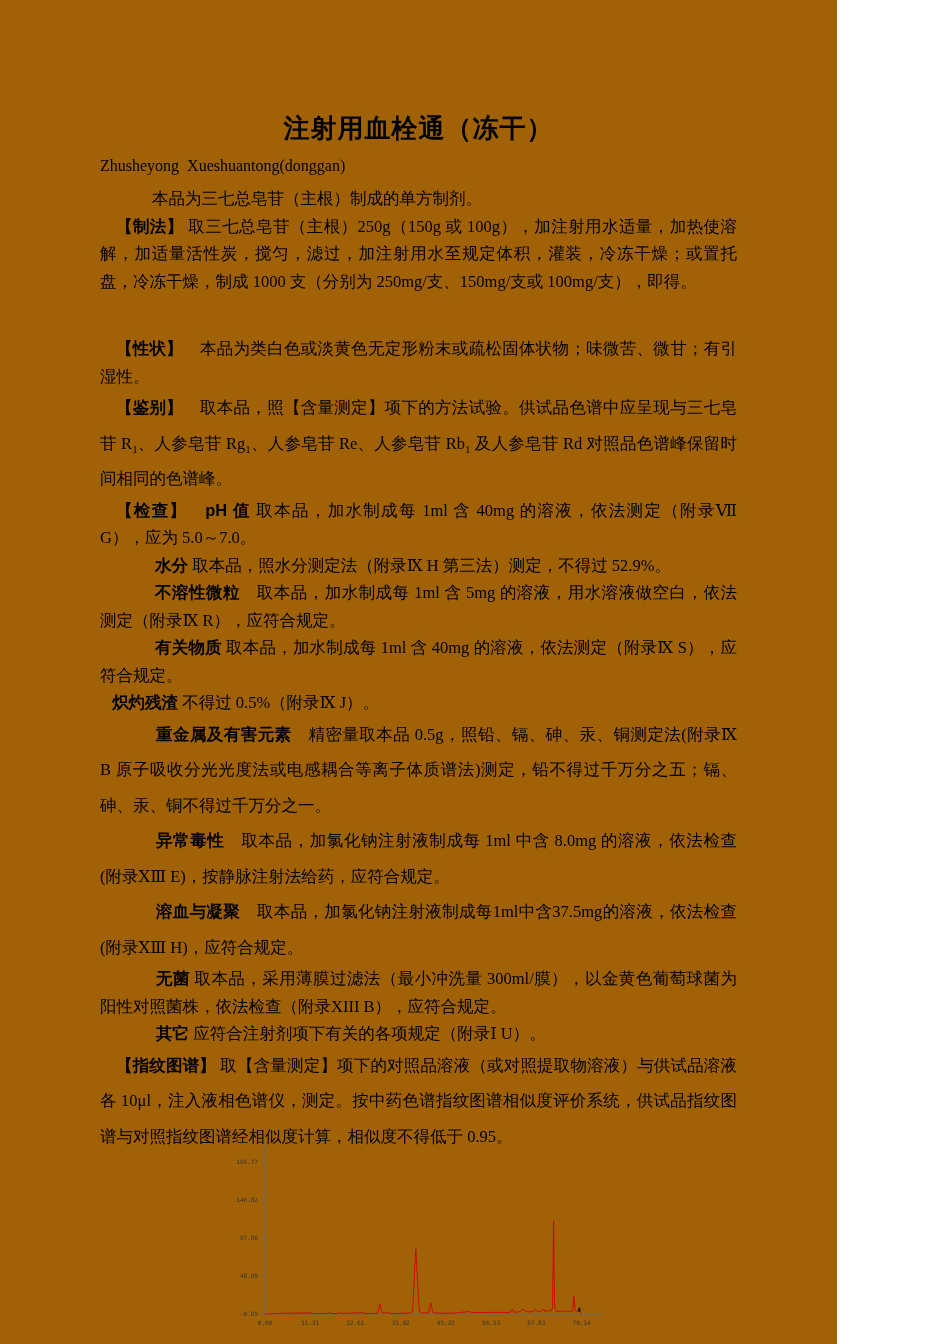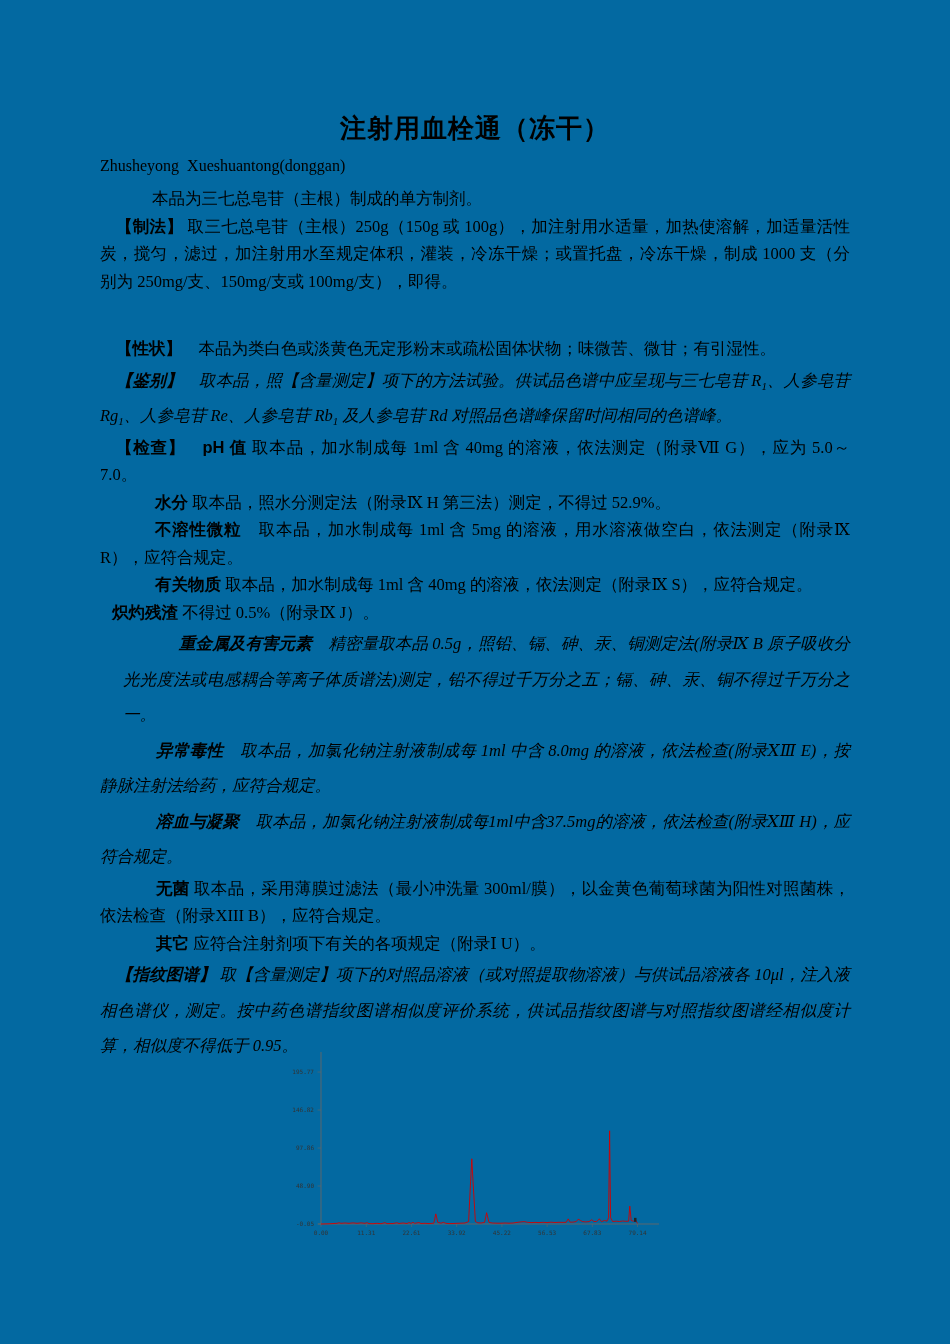--- a/index.html
+++ b/index.html
@@ -1,24 +1,24 @@
 <!DOCTYPE html>
 <html><head>
 <meta charset="utf-8">
 <style>
   html,body{margin:0;padding:0;background:#fff;}
-  .page{width:950px;height:1344px;background:#0369a1;color:#000;overflow:hidden;
+  .page{width:837px;height:1344px;background:#a16207;color:#000;overflow:hidden;
         font-family:"Liberation Serif","DejaVu Serif",serif;position:relative;}
   .content{padding:112px 100px 0 100px;}
   .title{text-align:center;font-size:26px;line-height:33px;font-weight:700;margin:0 0 10px 0;
          font-family:"Liberation Sans","DejaVu Sans",sans-serif;letter-spacing:1px;}
   .pinyin{text-align:left;font-size:16px;line-height:22px;margin:0 0 8px 0;white-space:pre;}
   .para{margin:0;font-size:16.5px;text-align:justify;}
   .para.normal{line-height:27.5px;}
-  .para.wide{line-height:35.5px;font-style:italic;}
+  .para.wide{line-height:35.5px;}
   .b{font-weight:700;font-family:"Liberation Sans","DejaVu Sans",sans-serif;}
   sub{font-size:11px;line-height:0;}
   .chart-wrap{width:380px;margin:0 auto;position:relative;}
   .chart-wrap svg{overflow:visible;display:block;}
 </style>
 </head>
 <body>
 
 <div class="page">
   <div class="content">
@@ -27,21 +27,21 @@
     <div id="doc-body">
         <p class="para normal" style="text-indent: 52px;"><span>本品为三七总皂苷（主根）制成的单方制剂。</span></p>
         <p class="para normal" style="text-indent: 16px;"><span class="b">【制法】</span><span> 取三七总皂苷（主根）250g（150g 或 100g），加注射用水适量，加热使溶解，加适量活性炭，搅匀，滤过，加注射用水至规定体积，灌装，冷冻干燥；或置托盘，冷冻干燥，制成 1000 支（分别为 250mg/支、150mg/支或 100mg/支），即得。</span></p>
         <p class="para normal" style="text-indent: 16px; margin-top: 40px;"><span class="b">【性状】</span><span>　本品为类白色或淡黄色无定形粉末或疏松固体状物；味微苦、微甘；有引湿性。</span></p>
         <p class="para wide" style="text-indent: 16px;"><span class="b">【鉴别】</span><span>　取本品，照【含量测定】项下的方法试验。供试品色谱中应呈现与三七皂苷 R</span><sub>1</sub><span>、人参皂苷 Rg</span><sub>1</sub><span>、人参皂苷 Re、人参皂苷 Rb</span><sub>1</sub><span> 及人参皂苷 Rd 对照品色谱峰保留时间相同的色谱峰。</span></p>
         <p class="para normal" style="text-indent: 16px;"><span class="b">【检查】</span><span>　</span><span class="b">pH 值</span><span> 取本品，加水制成每 1ml 含 40mg 的溶液，依法测定（附录Ⅶ G），应为 5.0～7.0。</span></p>
         <p class="para normal" style="text-indent: 55px;"><span class="b">水分</span><span> 取本品，照水分测定法（附录Ⅸ H 第三法）测定，不得过 52.9%。</span></p>
         <p class="para normal" style="text-indent: 55px;"><span class="b">不溶性微粒</span><span>　取本品，加水制成每 1ml 含 5mg 的溶液，用水溶液做空白，依法测定（附录Ⅸ R），应符合规定。</span></p>
         <p class="para normal" style="text-indent: 55px;"><span class="b">有关物质</span><span> 取本品，加水制成每 1ml 含 40mg 的溶液，依法测定（附录Ⅸ S），应符合规定。</span></p>
         <p class="para normal" style="text-indent: 12px;"><span class="b">炽灼残渣</span><span> 不得过 0.5%（附录Ⅸ J）。</span></p>
-        <p class="para wide" style="text-indent: 56px; margin-left: 23px;"><span class="b">重金属及有害元素</span><span>　精密量取本品 0.5g，照铅、镉、砷、汞、铜测定法(附录Ⅸ B 原子吸收分光光度法或电感耦合等离子体质谱法)测定，铅不得过千万分之五；镉、砷、汞、铜不得过千万分之一。</span></p>
+        <p class="para wide" style="text-indent: 56px;"><span class="b">重金属及有害元素</span><span>　精密量取本品 0.5g，照铅、镉、砷、汞、铜测定法(附录Ⅸ B 原子吸收分光光度法或电感耦合等离子体质谱法)测定，铅不得过千万分之五；镉、砷、汞、铜不得过千万分之一。</span></p>
         <p class="para wide" style="text-indent: 56px;"><span class="b">异常毒性</span><span>　取本品，加氯化钠注射液制成每 1ml 中含 8.0mg 的溶液，依法检查(附录ⅩⅢ E)，按静脉注射法给药，应符合规定。</span></p>
         <p class="para wide" style="text-indent: 56px;"><span class="b">溶血与凝聚</span><span>　取本品，加氯化钠注射液制成每1ml中含37.5mg的溶液，依法检查(附录ⅩⅢ H)，应符合规定。</span></p>
         <p class="para normal" style="text-indent: 56px;"><span class="b">无菌</span><span> 取本品，采用薄膜过滤法（最小冲洗量 300ml/膜），以金黄色葡萄球菌为阳性对照菌株，依法检查（附录XIII B），应符合规定。</span></p>
         <p class="para normal" style="text-indent: 56px;"><span class="b">其它</span><span> 应符合注射剂项下有关的各项规定（附录Ⅰ U）。</span></p>
         <p class="para wide" style="text-indent: 16px;"><span class="b">【指纹图谱】</span><span> 取【含量测定】项下的对照品溶液（或对照提取物溶液）与供试品溶液各 10μl，注入液相色谱仪，测定。按中药色谱指纹图谱相似度评价系统，供试品指纹图谱与对照指纹图谱经相似度计算，相似度不得低于 0.95。</span></p>
       </div>
     <div class="chart-wrap">
       <svg id="chrom-svg" width="380" height="178" viewBox="0 0 380 178">
           <line x1="36" y1="-12" x2="36" y2="160" stroke="#666666" stroke-width="0.9"></line>
           <line x1="33" y1="160" x2="374" y2="160" stroke="#666666" stroke-width="0.9"></line>

